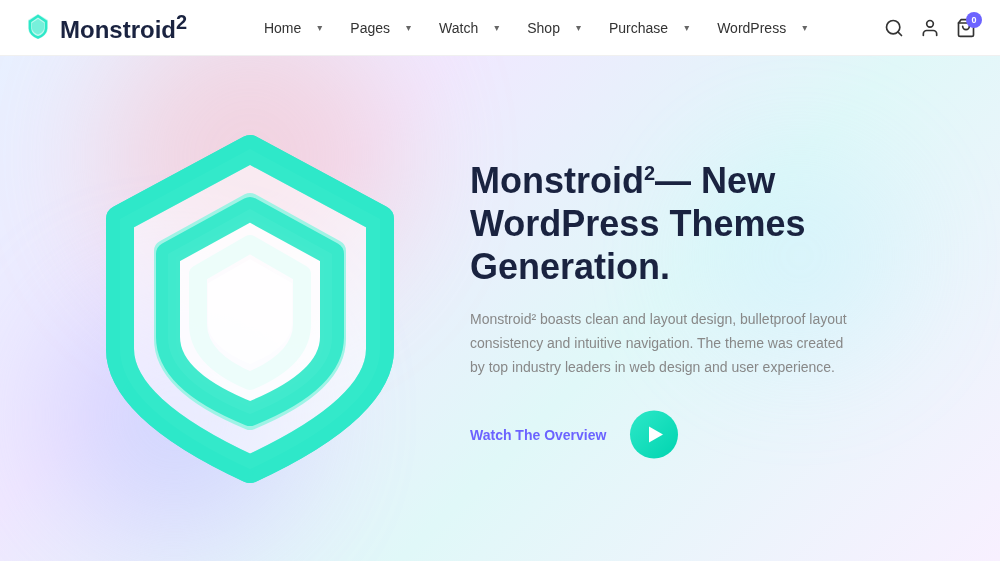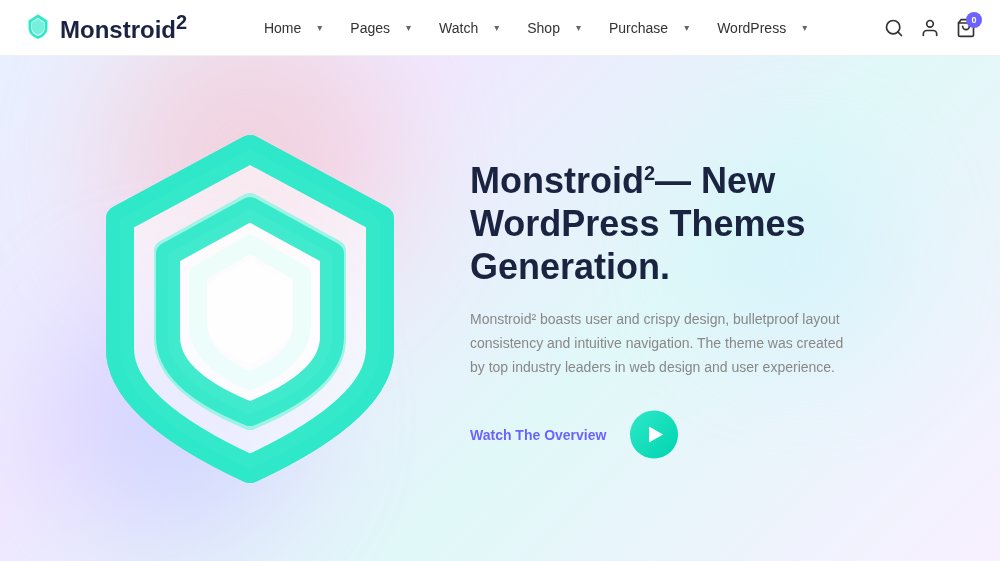--- a/index.html
+++ b/index.html
@@ -307,21 +307,21 @@
 
         <path d="M0,-50 L-42,-26 L-42,14 Q-42,38 0,55 Q42,38 42,14 L42,-26 Z" fill="white" opacity="0.7"></path>
       </g>
     </svg>
   </div>
 
   <div class="hero-content">
     <h1 class="hero-title">
       <span>Monstroid</span><sup>2</sup><span>— New WordPress Themes Generation.</span>
     </h1>
-    <p class="hero-description">Monstroid² boasts user and crispy design, bulletproof layout consistency and intuitive navigation. The theme was created by top industry leaders in web design and user experience.</p>
+    <p class="hero-description">Monstroid² boasts clean and layout design, bulletproof layout consistency and intuitive navigation. The theme was created by top industry leaders in web design and user experience.</p>
     <div class="hero-cta">
       <a class="watch-link">Watch The Overview</a>
       <button class="play-btn">
         <div class="play-icon"></div>
       </button>
     </div>
   </div>
 </section>
 
 </body></html>

